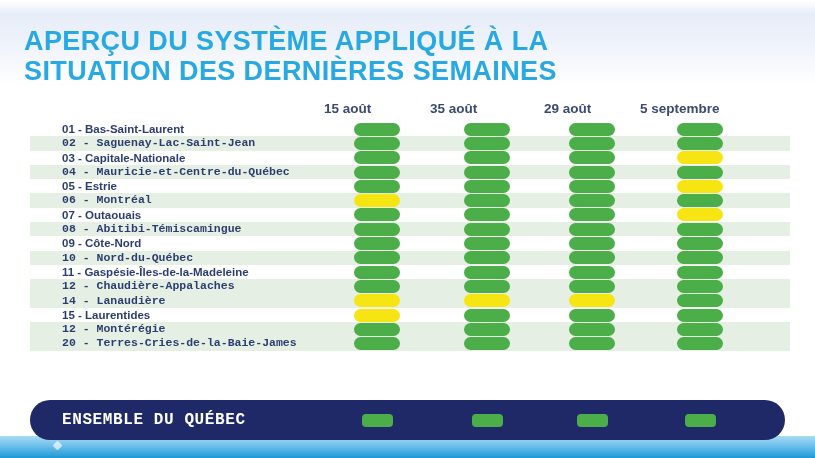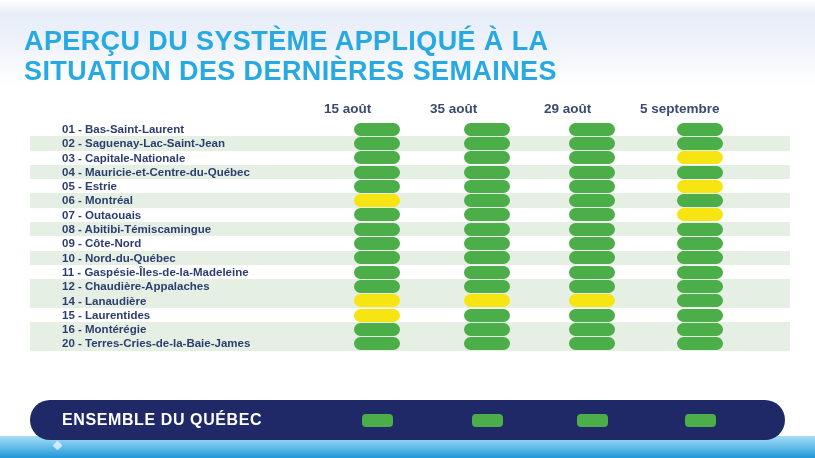--- a/index.html
+++ b/index.html
@@ -29,37 +29,37 @@
     display:grid;
     grid-template-columns:294px 106px 114px 96px 120px 30px;
     align-items:center;
   }
   .header-row { height:27px; }
   .col-header {
     font-size:13.5px; font-weight:600;
     color:var(--header-text,#3b4a70);
   }
   .row { height:14.3px; }
-  .row.striped { background:var(--row-stripe,#e6efe3); }
+  .row.striped { background:var(--row-stripe,#e6efe3);font-family:Liberation Mono, monospace; }
   .region-label {
     display:block; padding-left:32px; font-size:11.5px; font-weight:bold;
     color:var(--label-text,#2c3e70); line-height:14.3px; white-space:nowrap;
   }
   .pill-cell { display:flex; justify-content:center; align-items:center; height:100%; }
   .pill {
     display:block; width:46px; height:13px; border-radius:7px;
   }
   .pill.green { background:var(--green,#4cae49); }
   .pill.yellow { background:var(--yellow,#f6e512); }
 
   .summary-bar {
     position:absolute; left:30px; top:400px; width:755px; height:40px;
     background:var(--navy-bar,#1f2968); border-radius:21px;
     display:grid; grid-template-columns:294px 106px 114px 96px 120px 25px;
-    align-items:center; z-index:3;
+    align-items:center; z-index:3;font-family:Liberation Mono, monospace;
   }
   .summary-label {
     display:block; padding-left:32px; color:#ffffff;
     font-size:16px; font-weight:bold; letter-spacing:0.6px; white-space:nowrap;
   }
   .pill.small { width:31px; height:13px; border-radius:4px; }
 
   .bottom-band {
     position:absolute; left:0; bottom:0; width:815px; height:22px;
     background:linear-gradient(180deg, var(--band-top,#a9dcf5) 0%, #5fb9e8 55%, var(--band-bottom,#1f97d6) 100%);
@@ -354,21 +354,21 @@
             <span class="pill green"></span>
           </div>
       <div class="pill-cell">
             <span class="pill green"></span>
           </div>
       <div></div>
     </div>
 
     <div class="grid-row row striped">
       <div>
-        <span class="region-label">16 - Montérégie</span>
+        <span class="region-label">12 - Montérégie</span>
       </div>
       <div class="pill-cell">
             <span class="pill green"></span>
           </div>
       <div class="pill-cell">
             <span class="pill green"></span>
           </div>
       <div class="pill-cell">
             <span class="pill green"></span>
           </div>

